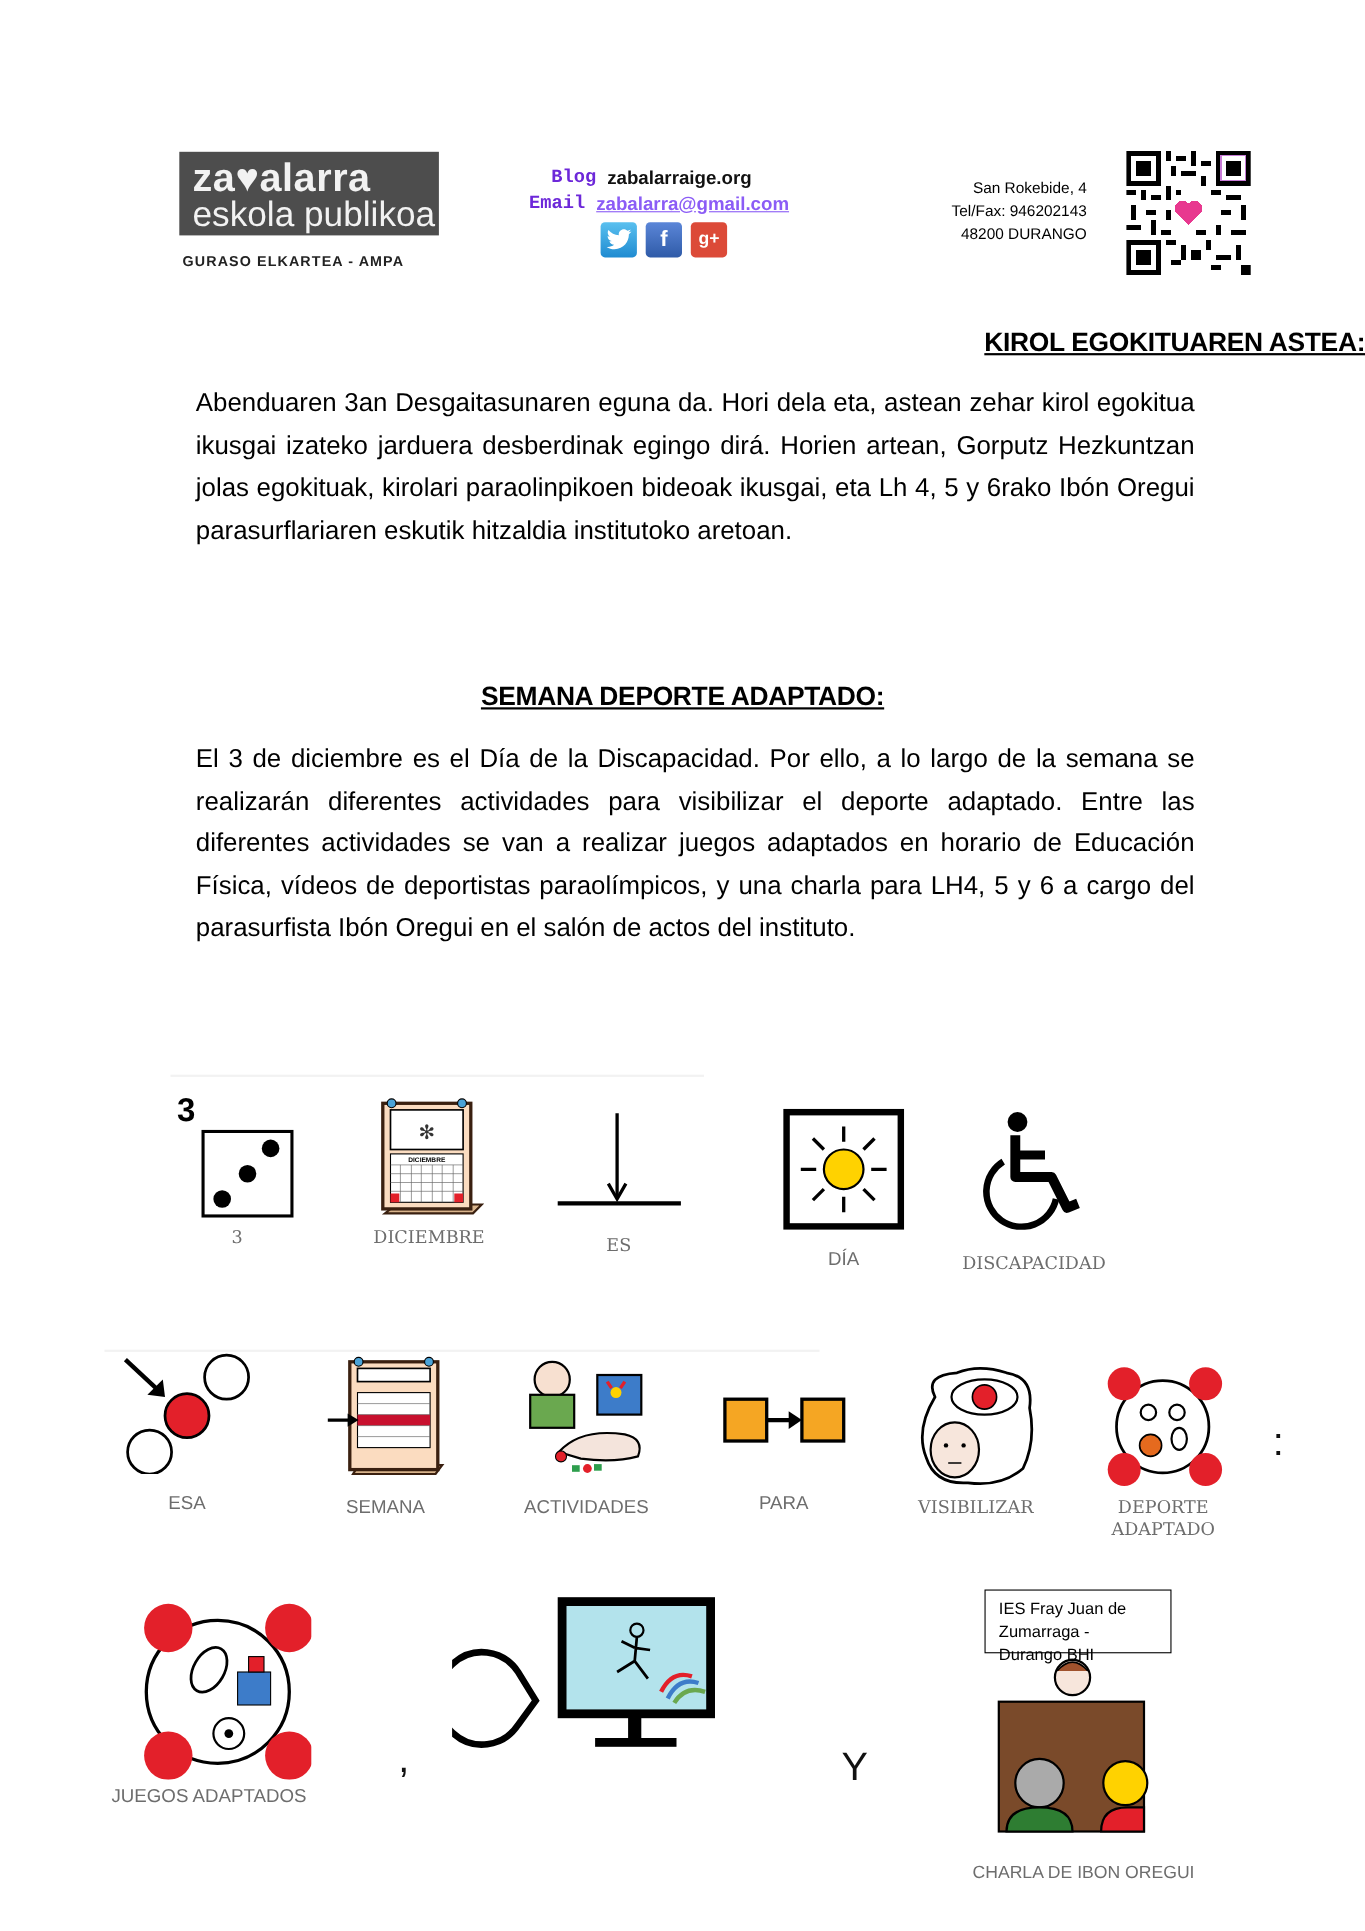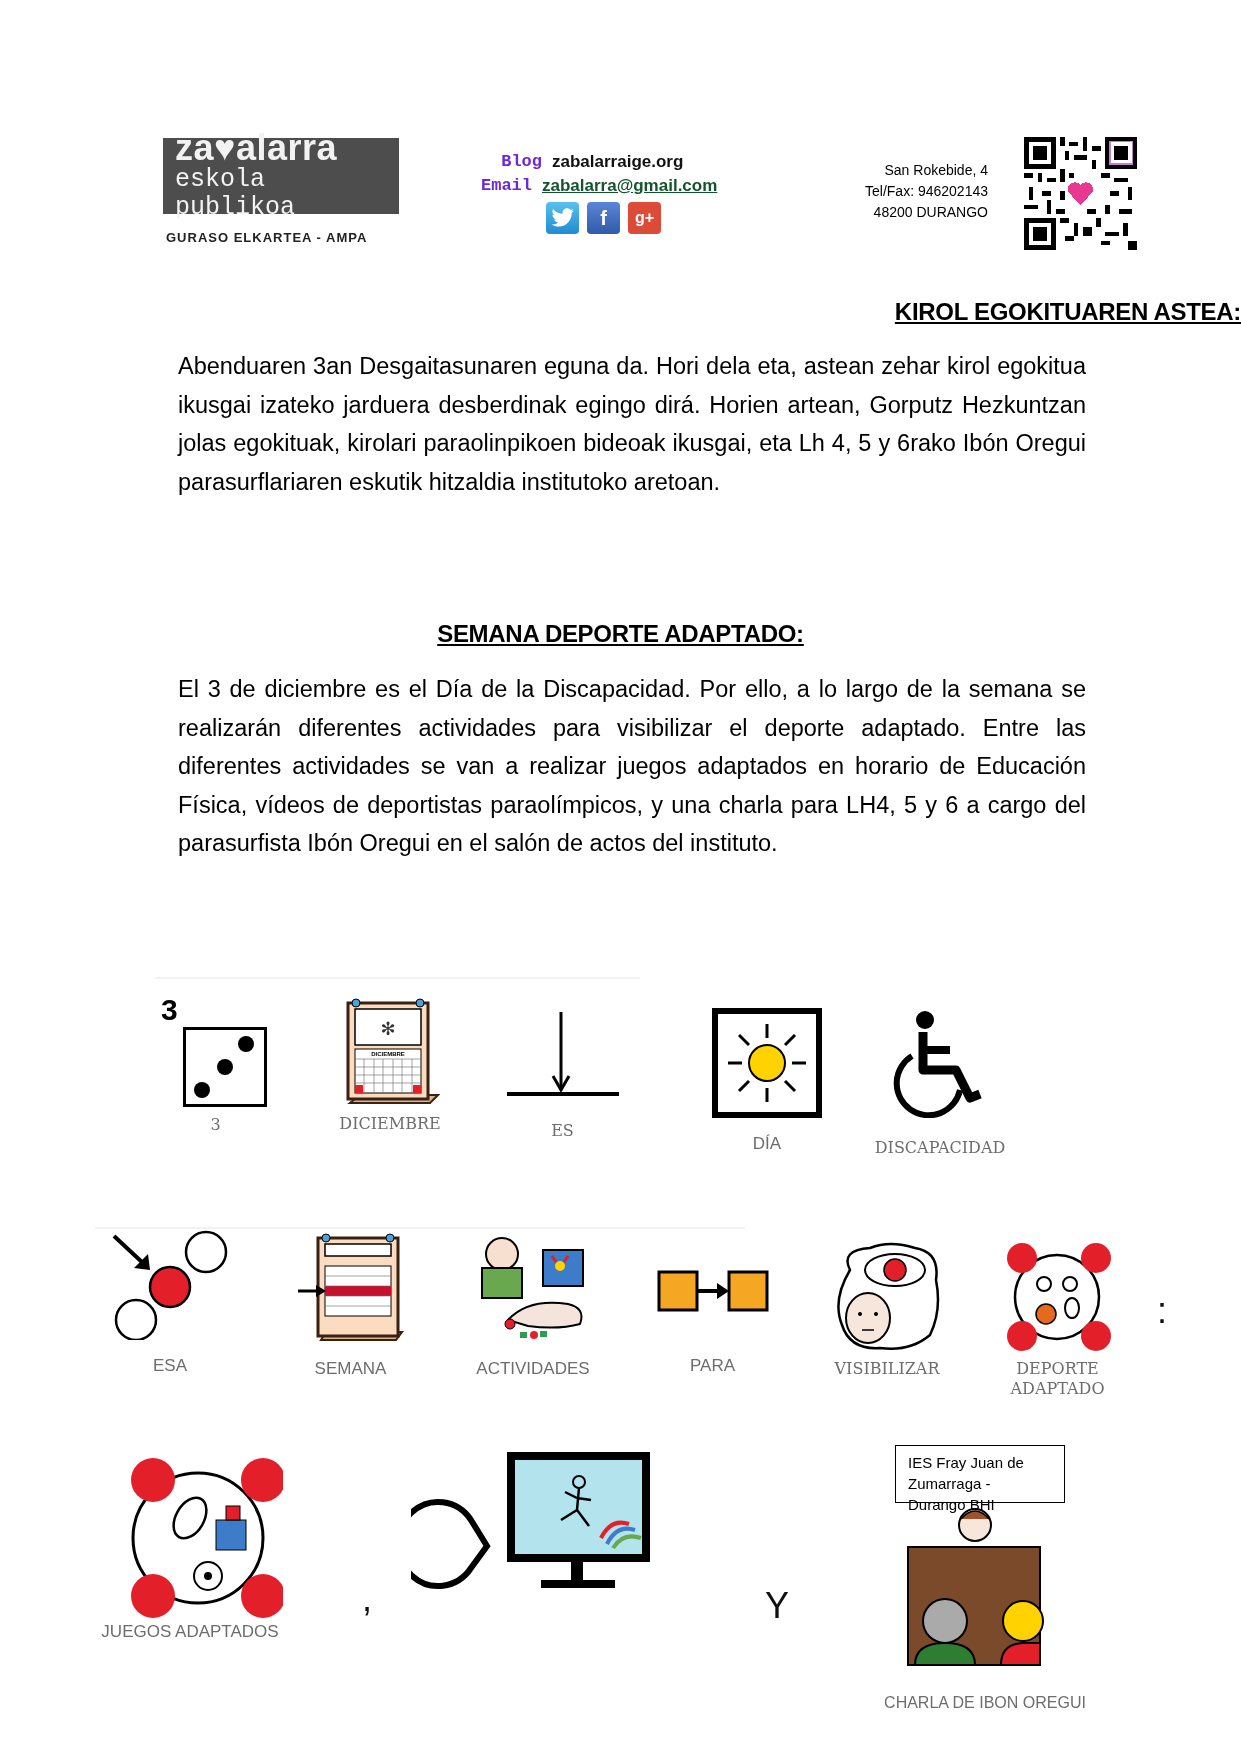--- a/index.html
+++ b/index.html
@@ -5,29 +5,29 @@
   html, body { margin: 0; padding: 0; background: #ffffff; }
   body { width: 1241px; height: 1755px; position: relative; overflow: hidden;
          font-family: "Liberation Sans", "DejaVu Sans", sans-serif; color: #000; }
   .abs { position: absolute; }
 
   
   .logo { left: 163px; top: 138px; width: 236px; height: 102px; }
   .logo-box { width: 236px; height: 76px; background: #4d4d4d; color: #f2f2f2;
               display: flex; flex-direction: column; justify-content: center; padding-left: 12px; box-sizing: border-box; }
   .logo-title { font-size: 36px; font-weight: bold; line-height: 36px; letter-spacing: 0.5px; }
-  .logo-sub { font-size: 25px; line-height: 28px; font-family: Liberation Mono, monospace; }
+  .logo-sub { font-size: 32px; line-height: 28px; }
   .logo-ampa { font-size: 13px; font-weight: bold; color: #222; margin-top: 16px; letter-spacing: 1px; padding-left: 3px; }
 
   .contact { left: 470px; top: 150px; width: 300px; font-size: 17px; font-weight: bold; }
   .contact-row { display: flex; gap: 10px; line-height: 24px; }
   .contact-label { color: #6d28d9; width: 62px; text-align: right; font-family: Liberation Mono, monospace; }
   .contact-row.blog .contact-label { width: 72px; }
   .contact-val { color: #111; }
-  .contact-link { color: #14532d; text-decoration: underline; }
+  .contact-link { color: #8b5cf6; text-decoration: underline; }
   .social { display: flex; gap: 8px; margin-left: 76px; margin-top: 4px; }
   .social span { width: 33px; height: 32px; border-radius: 4px; display: flex; align-items: center; justify-content: center;
                  color: #fff; font-weight: bold; font-size: 20px; }
   .tw { background: linear-gradient(#5ac0ef, #1f8bd1); }
   .fb { background: linear-gradient(#5b86d8, #2f5ba8); }
   .gp { background: #dc4a38; font-size: 16px !important; }
 
   .address { left: 820px; top: 160px; width: 168px; text-align: right; font-size: 14px; line-height: 21px; }
 
   .qr { left: 1024px; top: 137px; width: 113px; height: 113px; }

